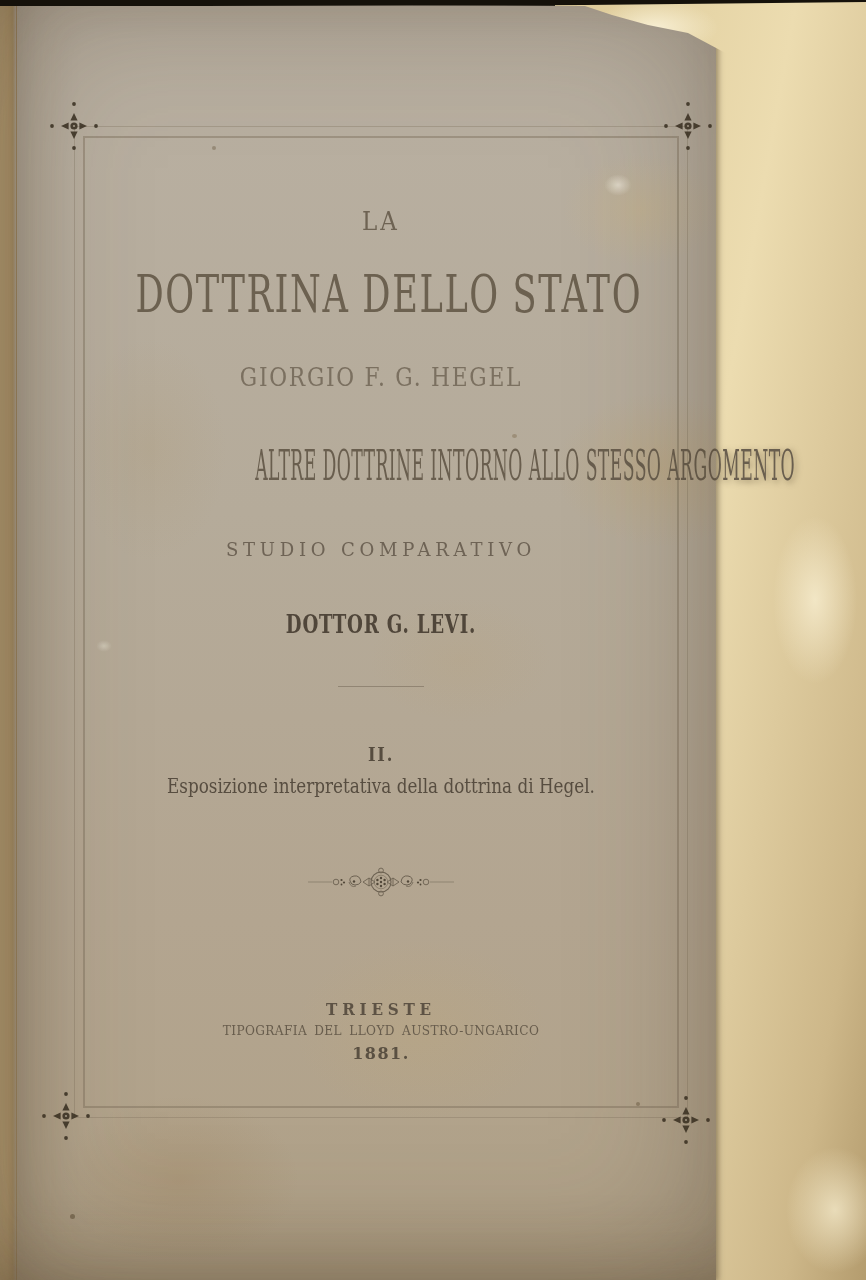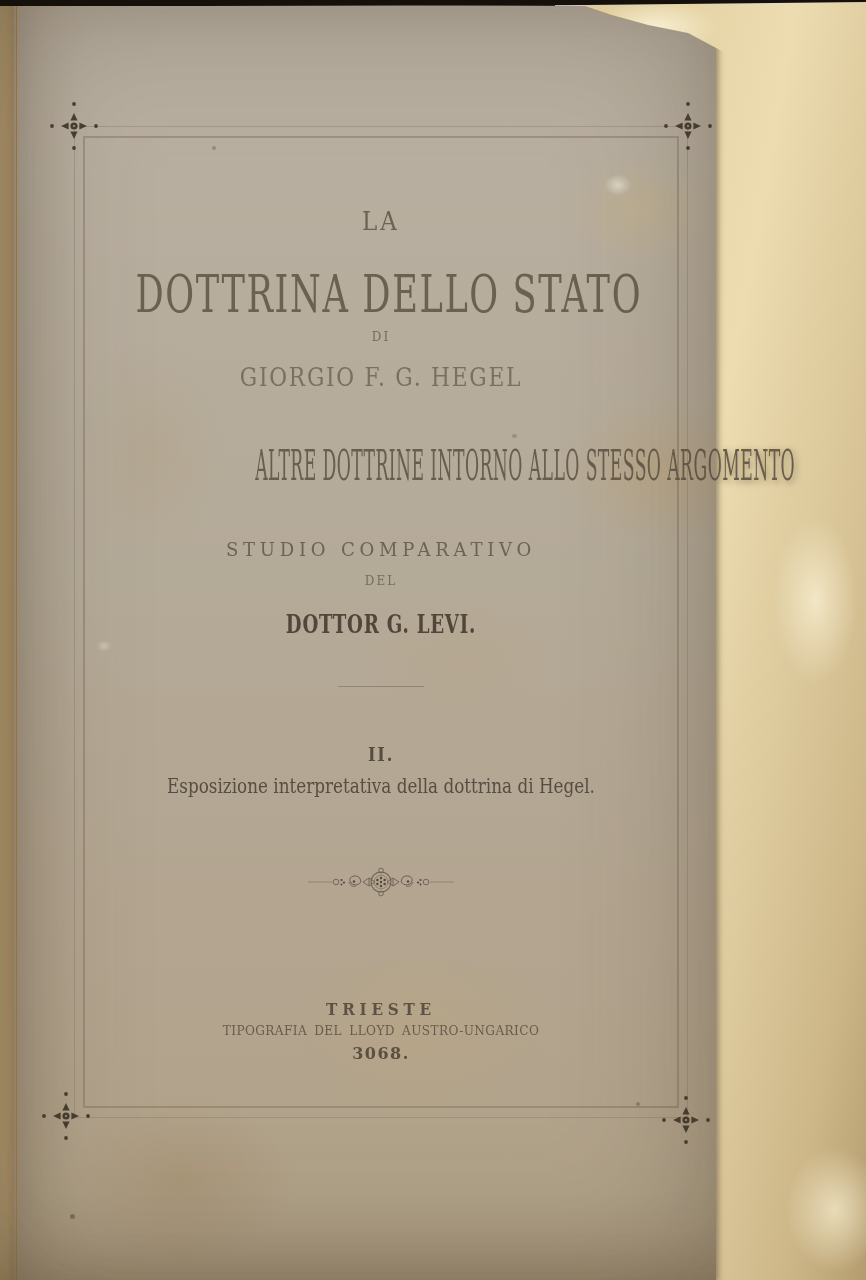--- a/index.html
+++ b/index.html
@@ -124,25 +124,23 @@
     <svg class="corner bl" viewBox="0 0 56 56">
         <use href="#corner-star"></use>
       </svg>
     <svg class="corner br" viewBox="0 0 56 56">
         <use href="#corner-star"></use>
       </svg>
 
     <div class="content">
       <div class="line half-title">LA</div>
       <div class="line title">DOTTRINA DELLO STATO</div>
-      <div class="line lbl di">DI</div>
       <div class="line author">GIORGIO F. G. HEGEL</div>
       <div class="line subtitle">ALTRE DOTTRINE INTORNO ALLO STESSO ARGOMENTO</div>
       <div class="line genre">STUDIO COMPARATIVO</div>
-      <div class="line lbl del">DEL</div>
       <div class="line credit">DOTTOR G. LEVI.</div>
       <div class="rule"></div>
       <div class="line part-num">II.</div>
       <div class="line part-desc">Esposizione interpretativa della dottrina di Hegel.</div>
 
       <svg class="fleuron" viewBox="0 0 150 32">
         <g id="fl-left">
           <line class="orn-line" x1="2" y1="16" x2="26" y2="16" stroke-width="0.8" opacity="0.6"></line>
           <circle class="orn-line" cx="30" cy="16" r="2.8" stroke-width="0.9"></circle>
           <circle class="orn" cx="35.5" cy="14" r="1.1"></circle>
@@ -164,21 +162,21 @@
             <circle class="orn" cx="75" cy="20" r="1.2"></circle>
           <circle class="orn" cx="71.4" cy="14" r="1.2"></circle>
             <circle class="orn" cx="78.6" cy="14" r="1.2"></circle>
           <circle class="orn" cx="71.4" cy="18" r="1.2"></circle>
             <circle class="orn" cx="78.6" cy="18" r="1.2"></circle>
         </g>
       </svg>
 
       <div class="line city">TRIESTE</div>
       <div class="line printer">TIPOGRAFIA DEL LLOYD AUSTRO-UNGARICO</div>
-      <div class="line year">3068.</div>
+      <div class="line year">1881.</div>
     </div>
 
     <div class="stain chip1"></div>
     <div class="stain chip2"></div>
     <div class="stain speck1"></div>
     <div class="stain speck2"></div>
     <div class="stain speck3"></div>
     <div class="stain speck4"></div>
     <div class="vignette"></div>
   </div>

